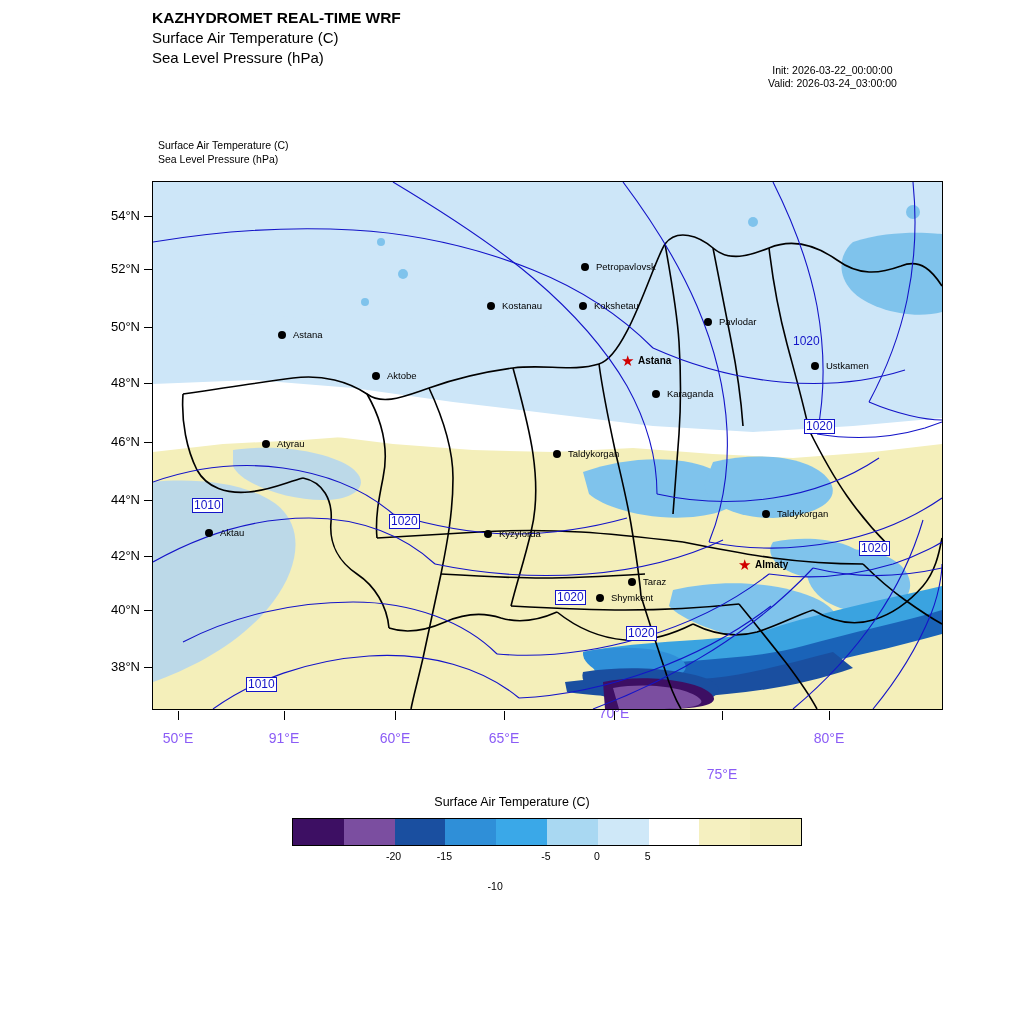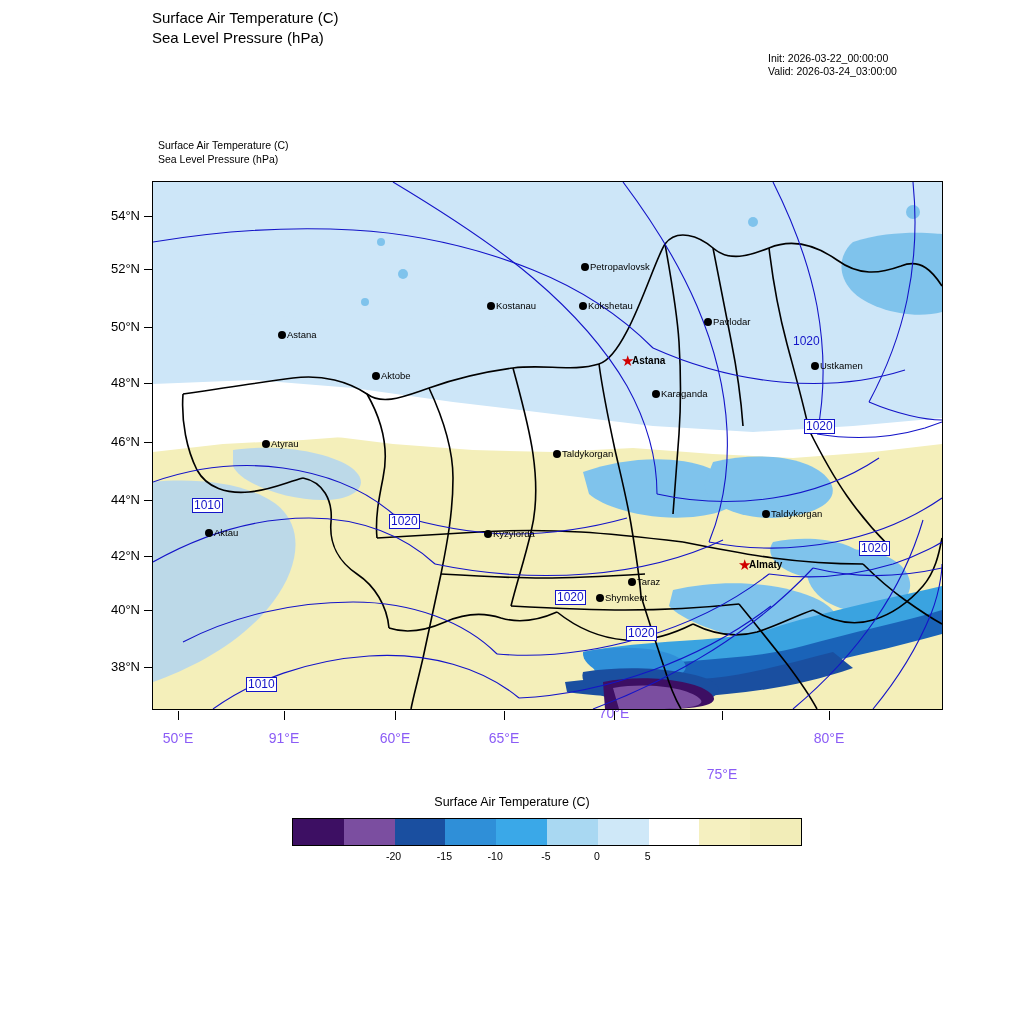--- a/index.html
+++ b/index.html
@@ -7,56 +7,57 @@
     width:1024px;height:1024px;background:#ffffff;
     font-family:"Liberation Sans", sans-serif;
     position:relative;overflow:hidden;
   }
   .abs{position:absolute;}
 
   
   #header{left:152px;top:8px;}
   #header .t1{font-size:15.5px;font-weight:bold;color:#000;line-height:20px;}
   #header .t2{font-size:15px;color:#000;line-height:20px;}
-  #runinfo{left:768px;top:52px;font-size:10.5px;color:#000;line-height:13px;}
+  #runinfo{left:768px;top:64px;font-size:10.5px;color:#000;line-height:13px;text-align:center;}
 
   
   #subcap{left:158px;top:138px;font-size:10.5px;color:#000;line-height:14px;}
 
   
   #mapwrap{left:152px;top:181px;width:791px;height:529px;border:1px solid #000;box-sizing:border-box;overflow:hidden;background:#ffffff;}
   #mapcanvas{position:absolute;left:0;top:0;width:789px;height:527px;}
 
   
   .ylab{font-size:13px;color:#000;text-align:right;width:70px;}
   .xlab{font-size:14px;color:#8b5cf6;text-align:center;width:70px;}
   .tick{background:#000;}
 
   
   .city{position:absolute;}
   .city .dot{position:absolute;left:0;top:0;width:8px;height:8px;border-radius:50%;background:#000;}
-  .city .nm{position:absolute;left:9px;top:-2px;font-size:9.5px;color:#000;white-space:nowrap;}
+  .city .nm{position:absolute;left:15px;top:-2px;font-size:9.5px;color:#000;white-space:nowrap;}
   .capital .nm{font-weight:bold;font-size:10px;}
   .star{position:absolute;left:-2px;top:-4px;color:#d00000;font-size:15px;line-height:15px;}
 
   
   .iso{position:absolute;font-size:12px;color:#1414c8;background:#ffffff;border:1px solid #1414c8;padding:0 1px;line-height:13px;}
   .isoplain{position:absolute;font-size:12px;color:#1414c8;line-height:13px;}
 
   
   #cbtitle{left:0;top:795px;width:1024px;text-align:center;font-size:12.5px;color:#000;}
   #cbar{left:292px;top:818px;width:510px;height:28px;border:1px solid #000;box-sizing:border-box;display:flex;}
   #cbar div{flex:1 1 auto;height:100%;}
   #cbticks{left:292px;top:850px;width:510px;height:24px;}
   .cbt{position:absolute;font-size:10.5px;color:#000;transform:translateX(-50%);}
 </style>
 </head>
 <body>
 
 <div class="abs" id="header">
+  <div class="t1">KAZHYDROMET REAL-TIME WRF</div>
   <div class="t2">Surface Air Temperature  (C)</div>
   <div class="t2">Sea Level Pressure  (hPa)</div>
 </div>
 
 <div class="abs" id="runinfo">
   <div>Init: 2026-03-22_00:00:00</div>
   <div>Valid: 2026-03-24_03:00:00</div>
 </div>
 
 <div class="abs" id="subcap">
@@ -303,17 +304,17 @@
     <div style="background: rgb(58, 168, 232);"></div>
     <div style="background: rgb(169, 216, 242);"></div>
     <div style="background: rgb(207, 232, 248);"></div>
     <div style="background: rgb(255, 255, 255);"></div>
     <div style="background: rgb(245, 240, 192);"></div>
     <div style="background: rgb(242, 237, 184);"></div>
   </div>
 <div class="abs" id="cbticks">
     <div class="cbt" style="left: 101.6px;">-20</div>
     <div class="cbt" style="left: 152.4px;">-15</div>
-    <div class="cbt" style="left: 203.2px;">-10</div>
+    <div class="cbt" style="left: 203.2px; margin-top: 30px;">-10</div>
     <div class="cbt" style="left: 254px;">-5</div>
     <div class="cbt" style="left: 304.8px;">0</div>
     <div class="cbt" style="left: 355.6px;">5</div>
   </div>
 
 </body></html>

